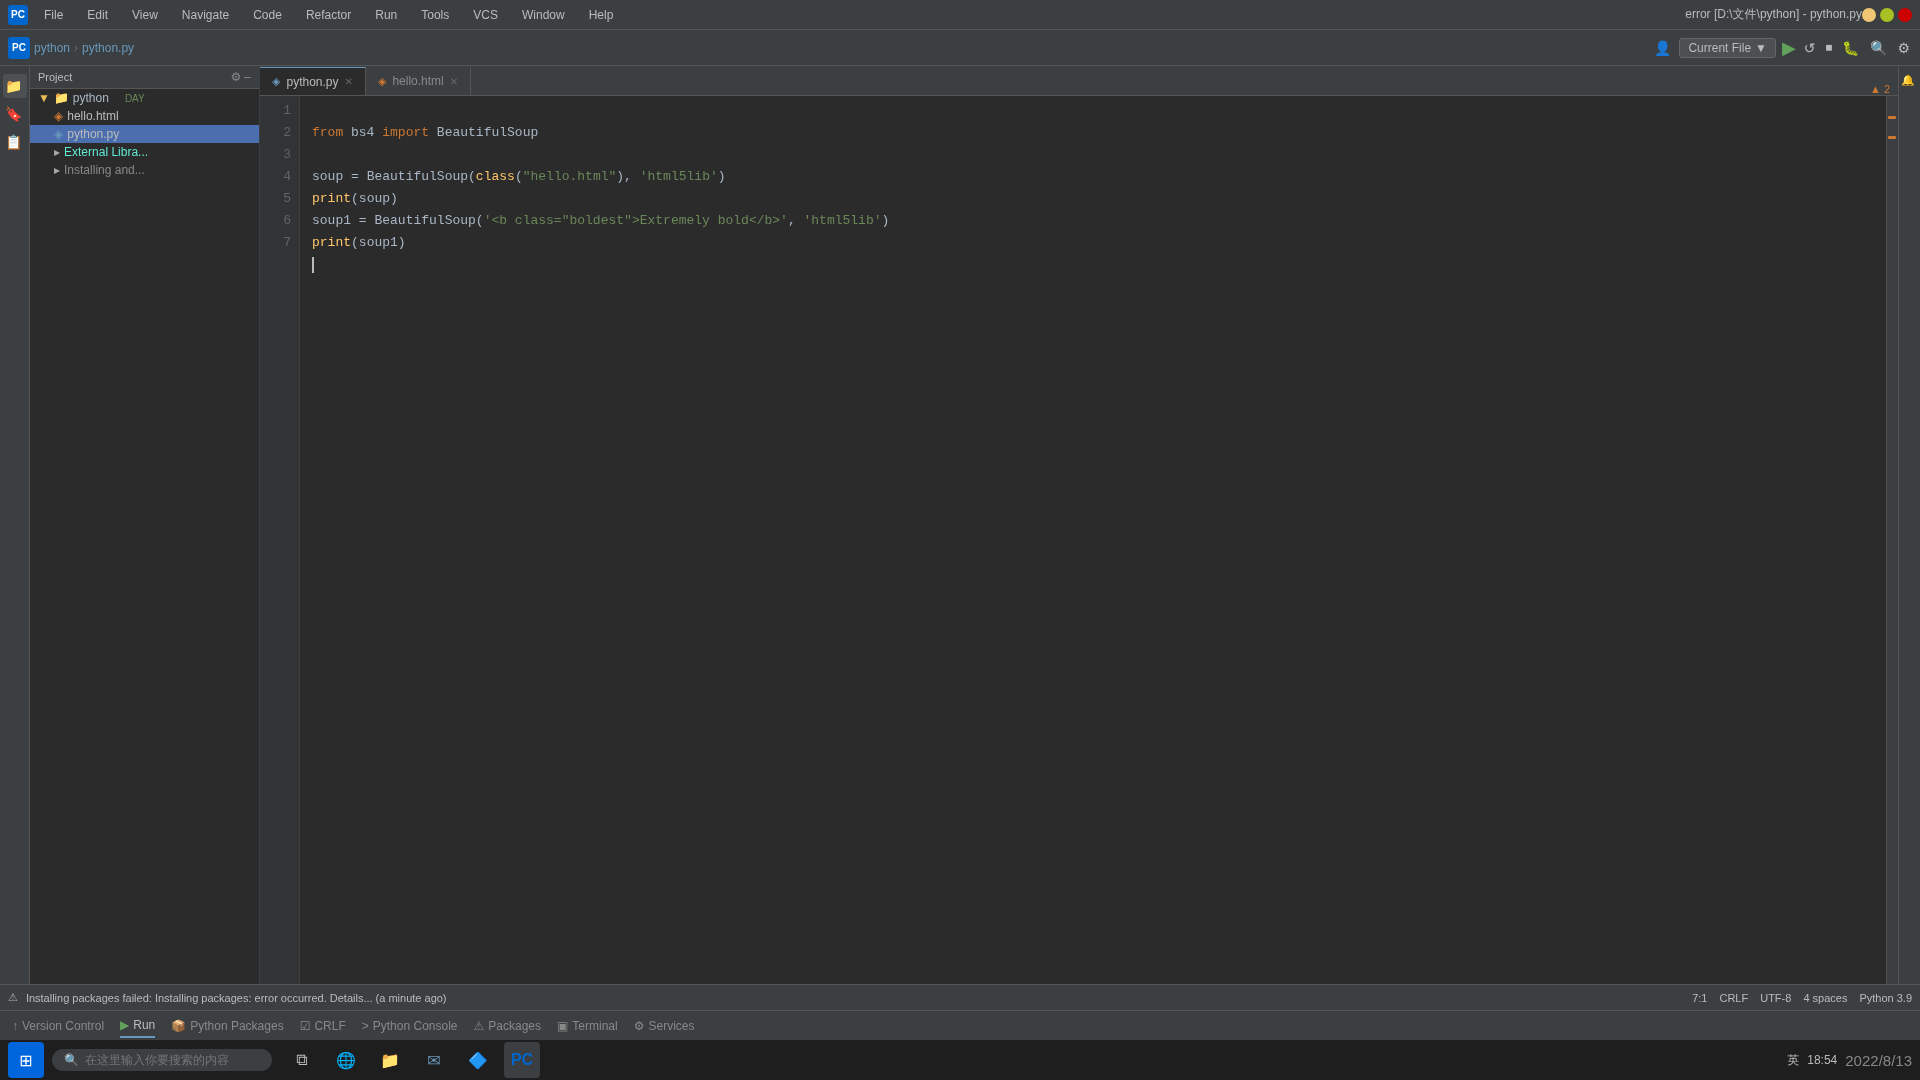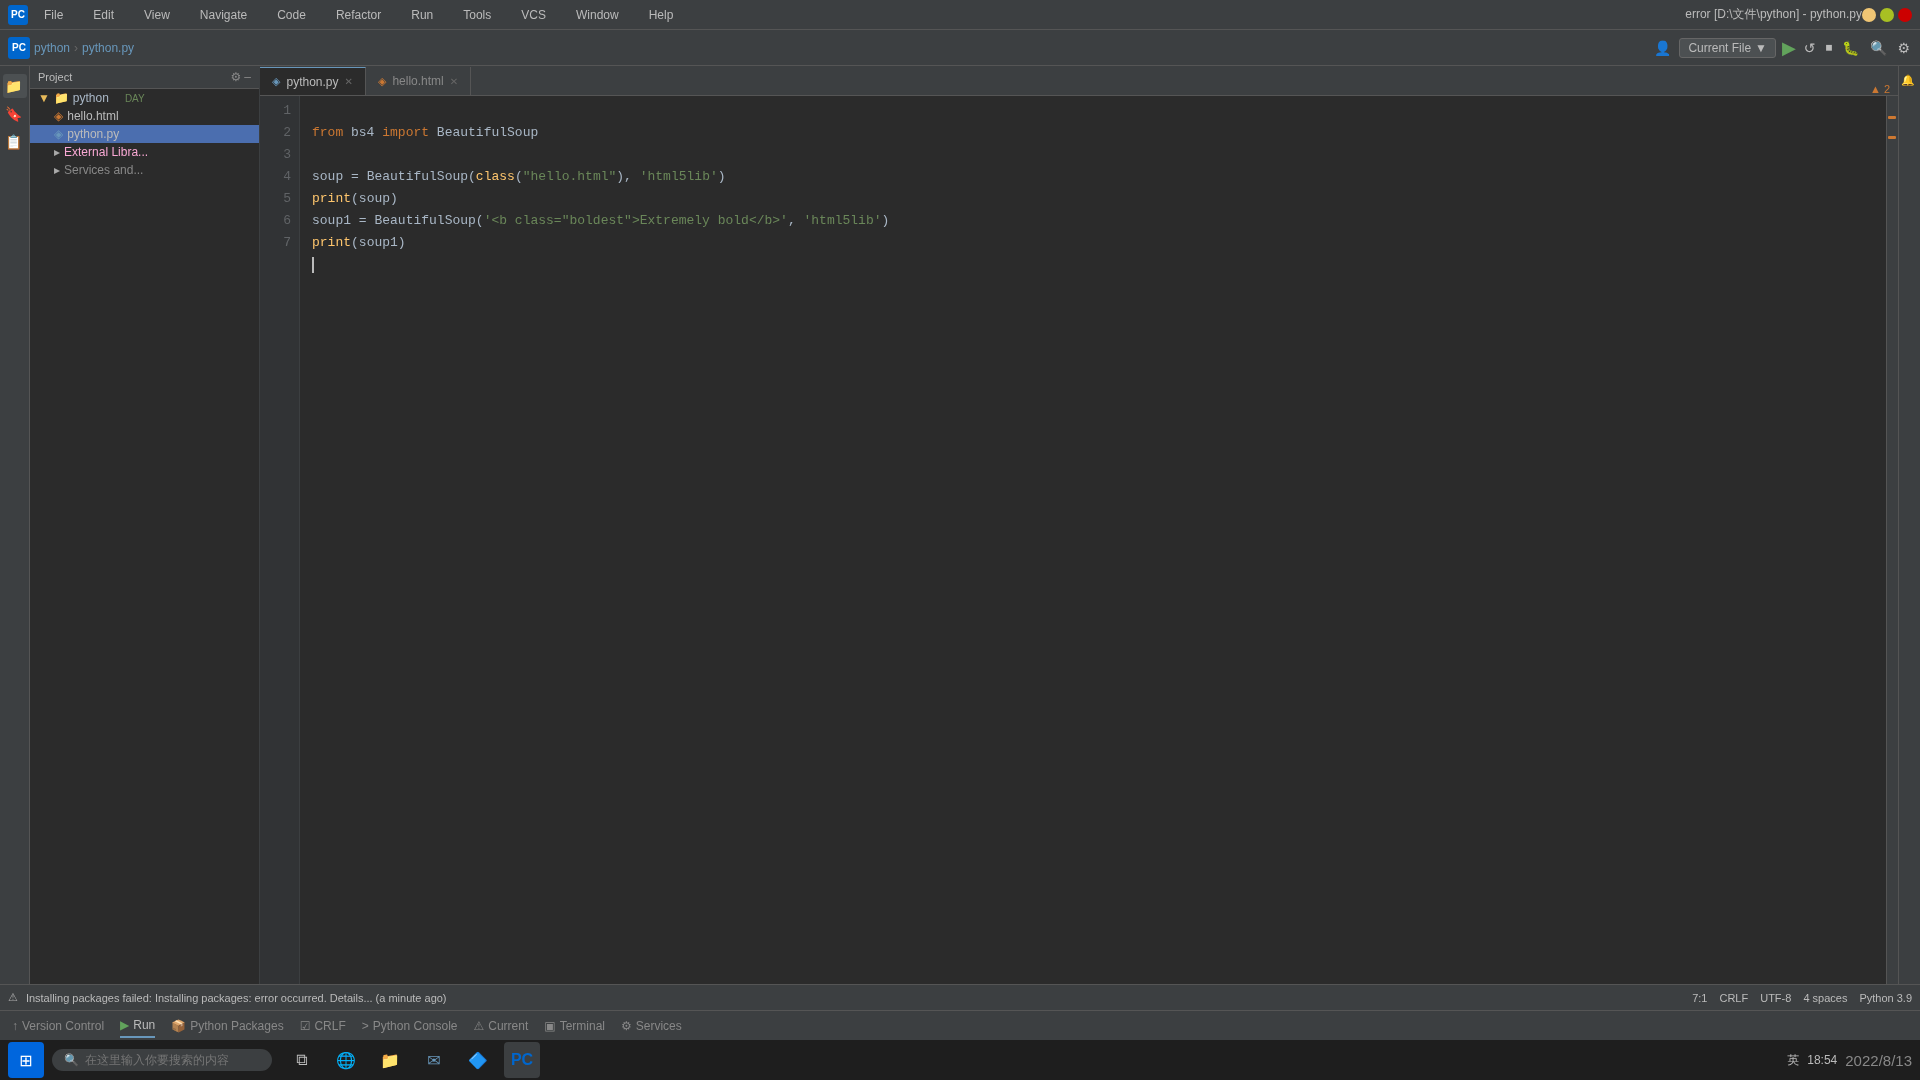--- a/index.html
+++ b/index.html
@@ -1,21 +1,21 @@
 <!DOCTYPE html>
 <html><head>
   <meta charset="utf-8">
   <style>
     * { margin: 0; padding: 0; box-sizing: border-box; }
     body { font-family: 'Segoe UI', sans-serif; font-size: 13px; background: #2b2b2b; color: #a9b7c6; width: 1920px; height: 1080px; overflow: hidden; }
 
     
     #title-bar { display: flex; align-items: center; background: #3c3f41; height: 30px; padding: 0 8px; border-bottom: 1px solid #555; }
     #title-bar .app-icon { width: 20px; height: 20px; margin-right: 8px; background: #0066cc; border-radius: 3px; display: flex; align-items: center; justify-content: center; color: white; font-size: 10px; font-weight: bold; }
-    #title-bar .menu-bar { display: flex; gap: 14px; flex: 1; }
+    #title-bar .menu-bar { display: flex; gap: 8px; flex: 1; }
     #title-bar .menu-item { padding: 3px 8px; cursor: pointer; font-size: 12px; color: #bbb; border-radius: 3px; }
     #title-bar .title { color: #bbb; font-size: 12px; margin: 0 auto; }
     #title-bar .win-controls { display: flex; gap: 4px; margin-left: auto; }
     #title-bar .win-btn { width: 14px; height: 14px; border-radius: 50%; cursor: pointer; }
     #title-bar .win-btn.minimize { background: #f0c674; }
     #title-bar .win-btn.maximize { background: #a8c023; }
     #title-bar .win-btn.close { background: #cc0000; }
 
     
     #toolbar { display: flex; align-items: center; background: #3c3f41; height: 36px; padding: 0 8px; border-bottom: 1px solid #555; gap: 4px; }
@@ -183,27 +183,27 @@
 
     <div class="tree-item selected">
       <span class="indent"></span>
       <span class="tree-icon" style="color:#6897bb">◈</span>
       <span style="color:#bbb">python.py</span>
     </div>
 
     <div class="tree-item">
       <span class="indent"></span>
       <span class="tree-icon" style="color:#aaa">▸</span>
-      <span style="color:#f9a8d4">External Libra...</span>
+      <span style="color:#5eead4">External Libra...</span>
     </div>
 
     <div class="tree-item">
       <span class="indent"></span>
       <span class="tree-icon" style="color:#aaa">▸</span>
-      <span style="color:#888">Services and...</span>
+      <span style="color:#888">Installing and...</span>
     </div>
   </div>
 
   <div id="editor-area">
 
     <div id="tabs">
       <div class="tab active">
         <span class="tab-icon" style="color:#6897bb">◈</span>
         <span>python.py</span>
         <span class="tab-close">✕</span>
@@ -298,21 +298,21 @@
   <div class="bottom-nav-tab">
     <span>☑</span>
     <span>CRLF</span>
   </div>
   <div class="bottom-nav-tab">
     <span>&gt;</span>
     <span>Python Console</span>
   </div>
   <div class="bottom-nav-tab">
     <span>⚠</span>
-    <span>Current</span>
+    <span>Packages</span>
   </div>
   <div class="bottom-nav-tab">
     <span>▣</span>
     <span>Terminal</span>
   </div>
   <div class="bottom-nav-tab">
     <span>⚙</span>
     <span>Services</span>
   </div>
 </div>

